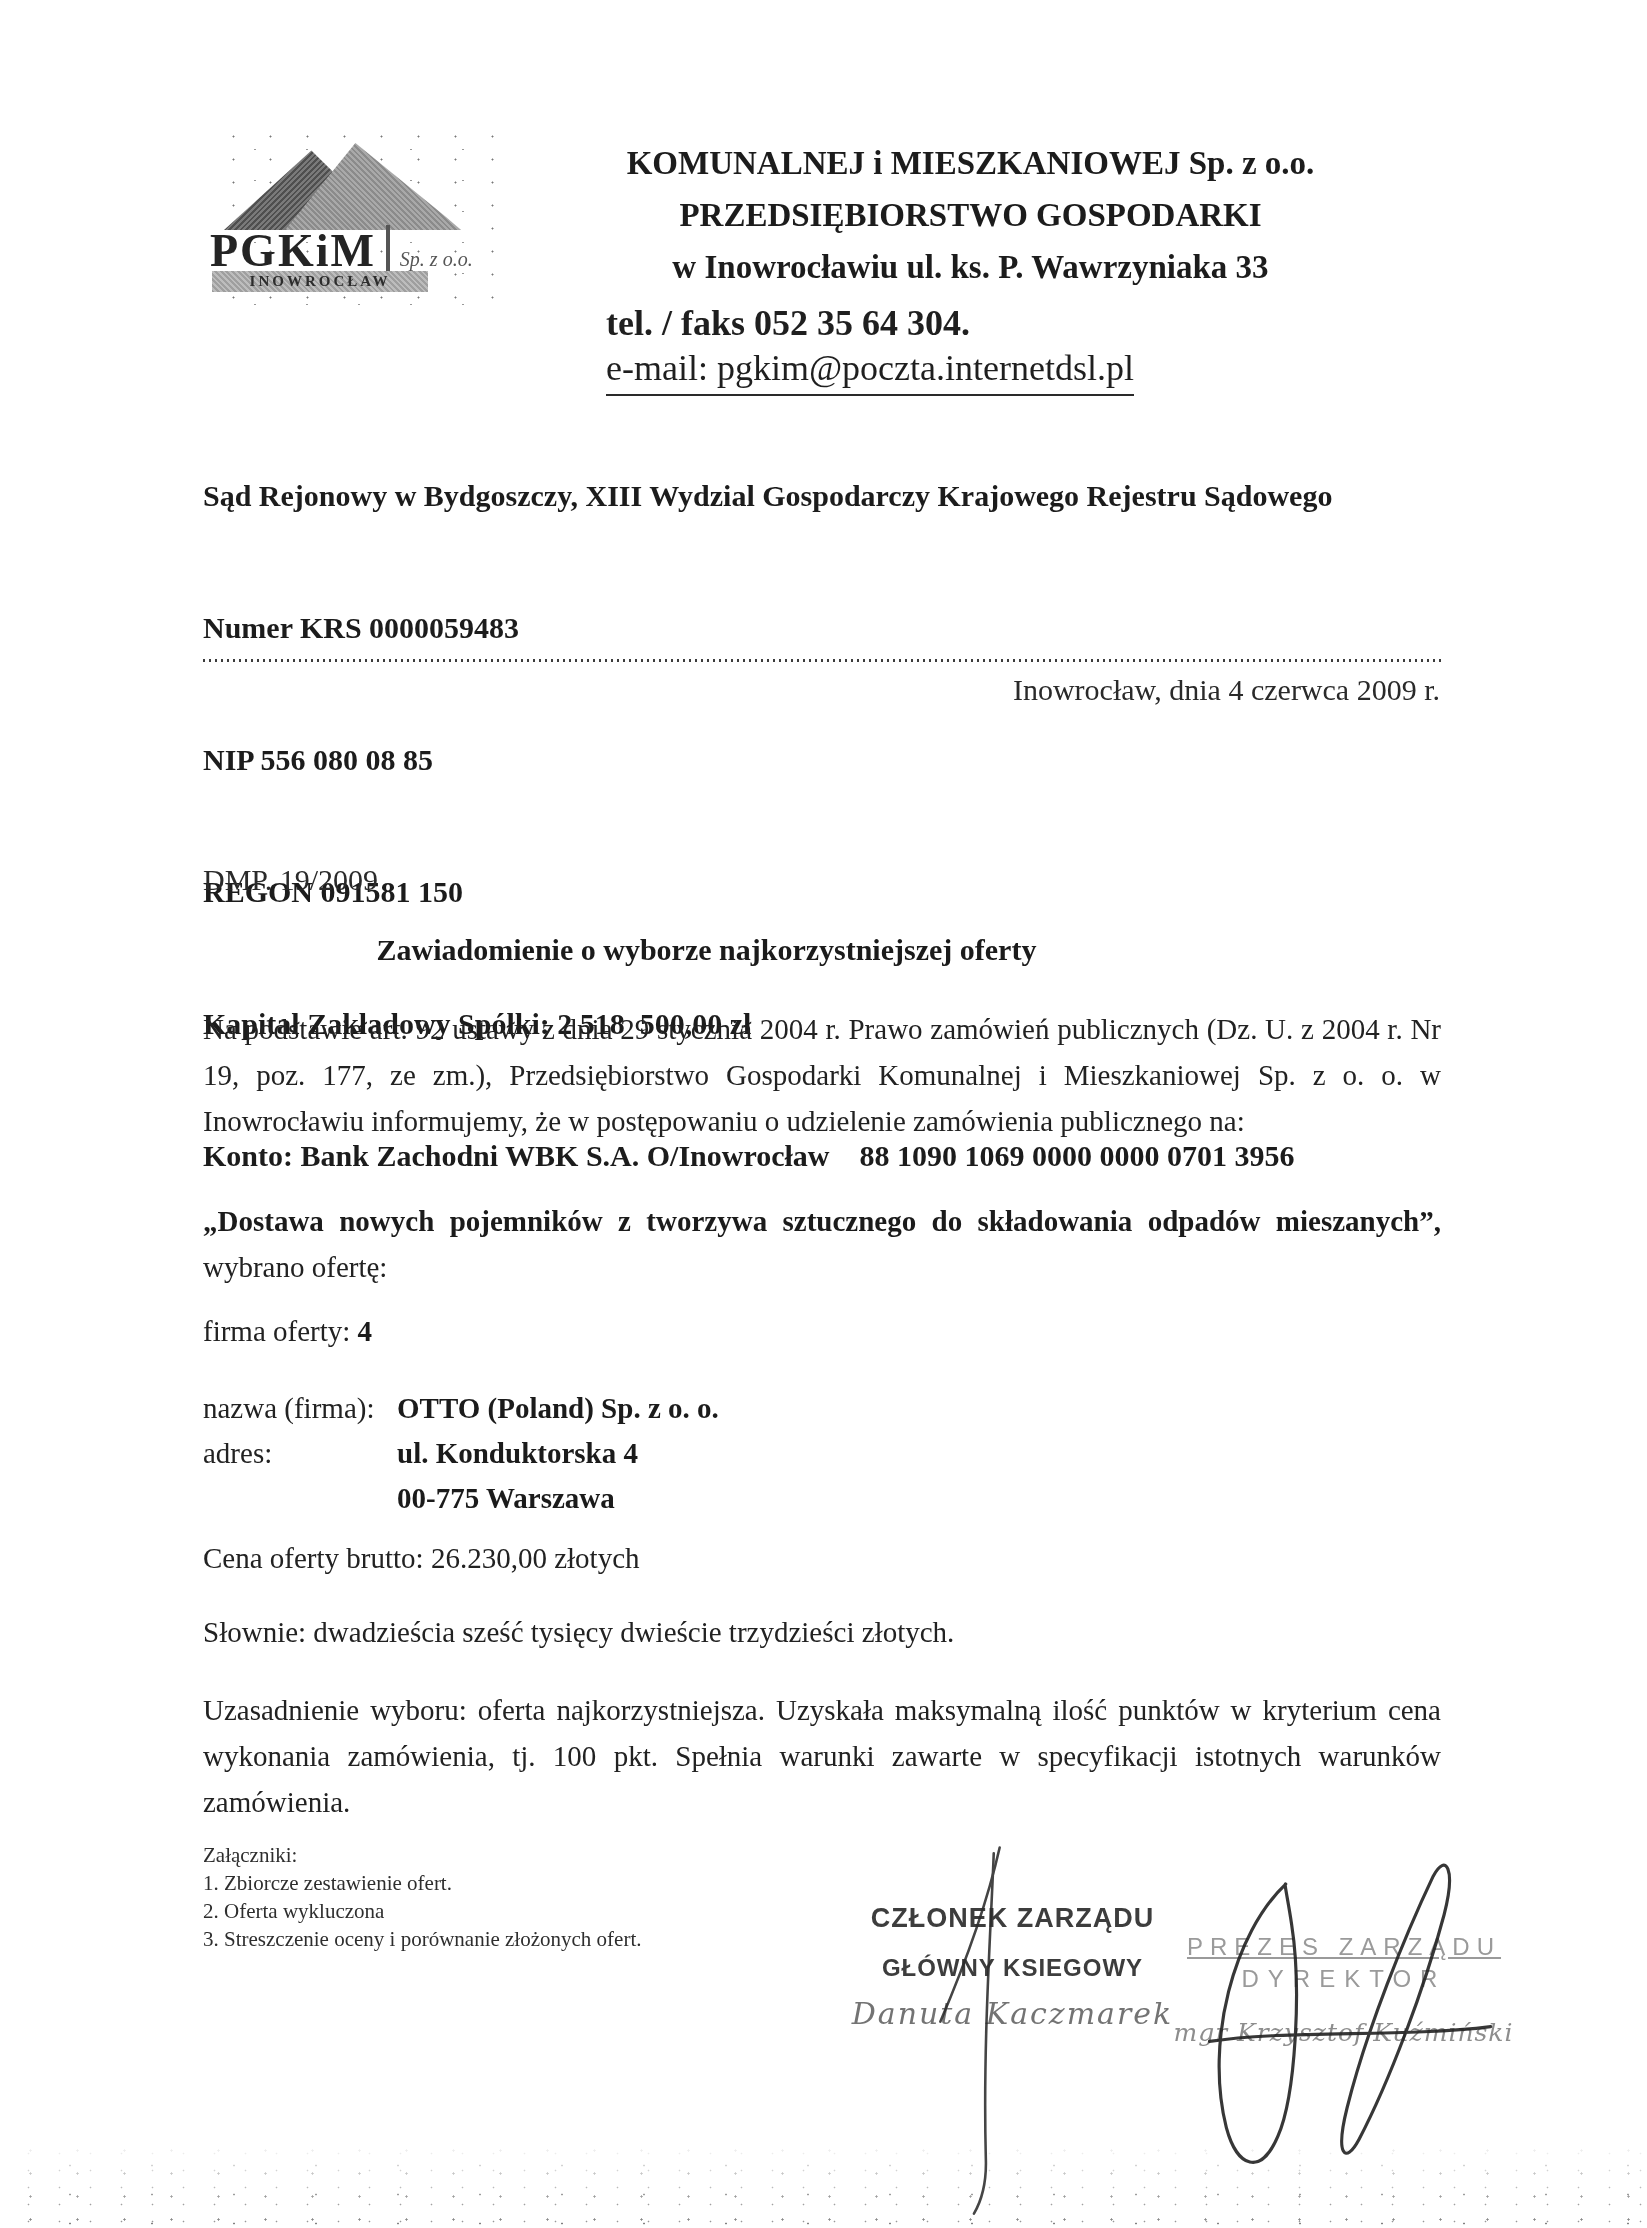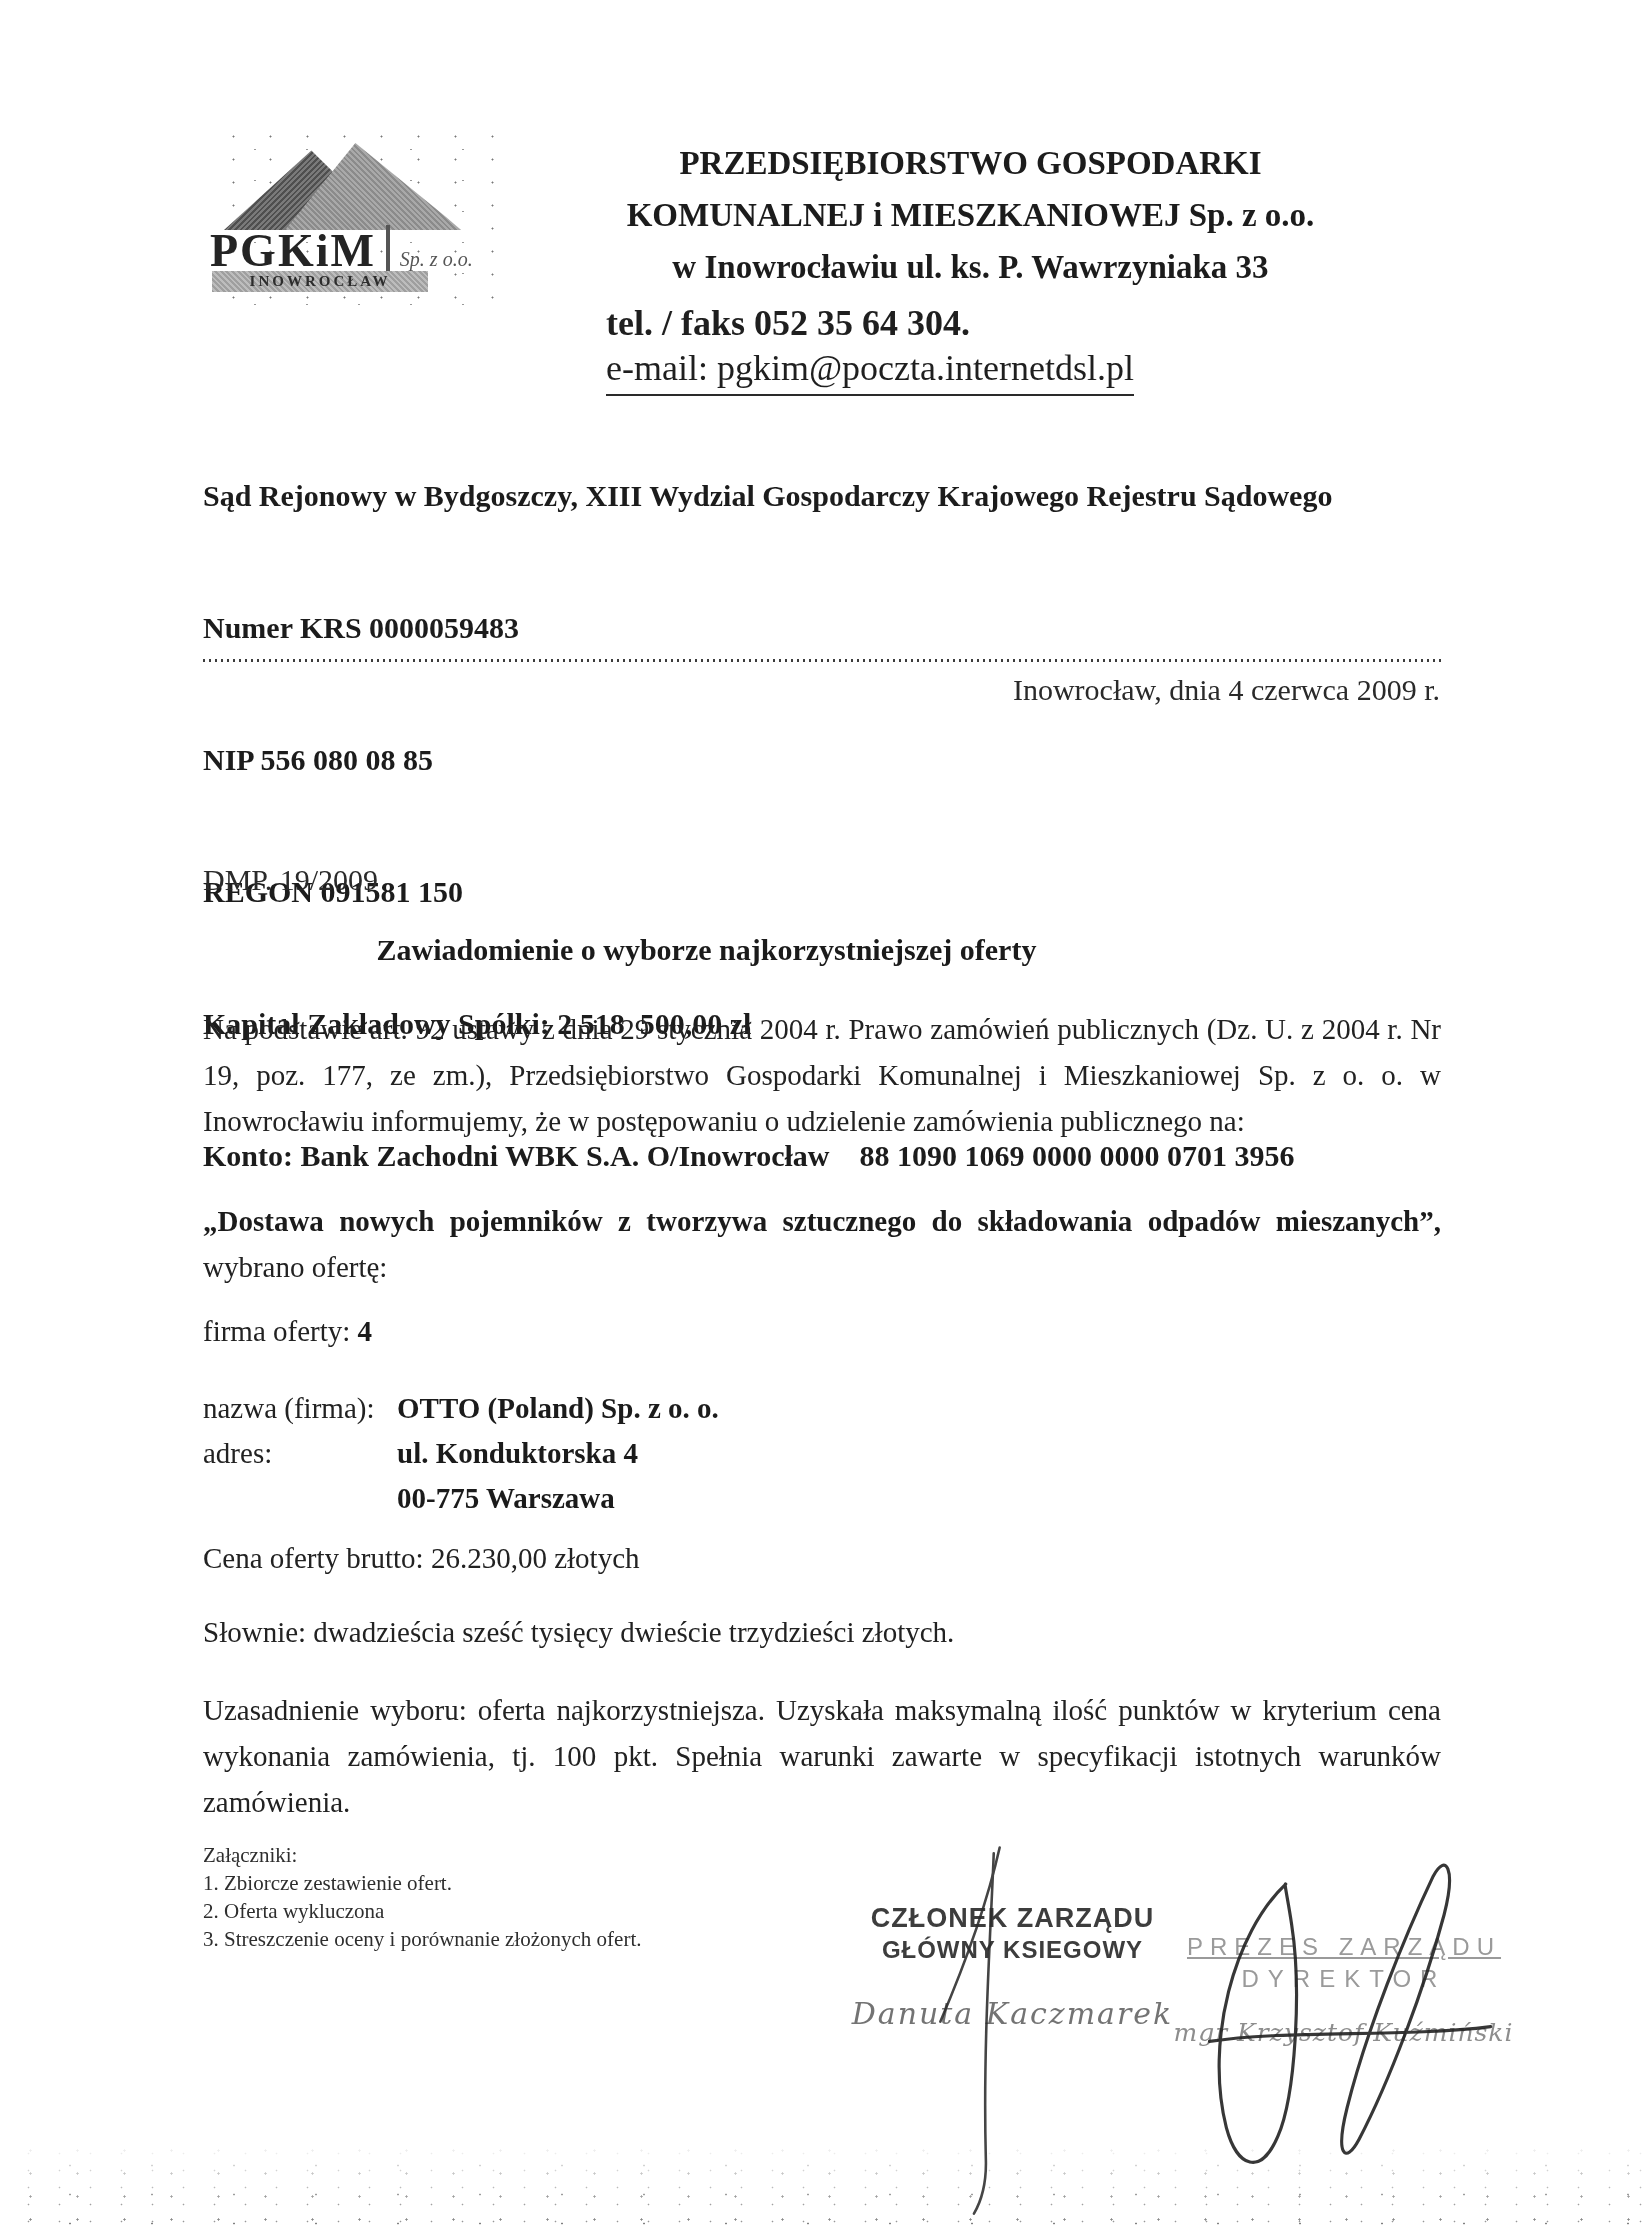--- a/index.html
+++ b/index.html
@@ -64,21 +64,21 @@
   .l-price { top:1542px; }
   .l-words { top:1616px; }
   .p-justif { top:1687px; }
 
   .attachments { left:203px; top:1841px; font-size:21px; line-height:28px; color:#2e2e2e; }
 
   
   .stamp-left { left:849px; top:1903px; width:327px; text-align:center;
     font-family:"Liberation Sans", sans-serif; color:#3d3d3d; }
   .stamp-left .r1 { font-weight:bold; font-size:27px; letter-spacing:1px; }
-  .stamp-left .r2 { font-weight:bold; font-size:24px; letter-spacing:1px; margin-top:2px; }
+  .stamp-left .r2 { font-weight:bold; font-size:24px; letter-spacing:1px; margin-top:20px; }
   .sig-name-left { position:absolute; left:0; top:93px; width:327px; text-align:center;
     font-family:"DejaVu Serif", serif; font-style:italic; font-size:30px;
     letter-spacing:2px; color:#737373; }
   .stamp-right { left:1173px; top:1933px; width:342px; text-align:center;
     font-family:"Liberation Sans", sans-serif; color:#9a9a9a; }
   .stamp-right .r1 { font-size:24px; letter-spacing:7px;text-decoration:underline; }
   .stamp-right .r2 { font-size:24px; letter-spacing:9px; margin-top:4px; }
   .sig-name-right { position:absolute; left:-10px; top:85px; width:361px; text-align:center;
     font-family:"DejaVu Serif", serif; font-style:italic; font-size:25px;
     letter-spacing:1px; color:#8d8d8d; }
@@ -107,22 +107,22 @@
       <div class="mtn mtn-left"></div>
       <div class="mtn mtn-right"></div>
     </div>
     <div class="logo-row">
       <span class="logo-brand">PGKiM</span><span class="logo-suffix">Sp. z o.o.</span>
     </div>
     <div class="logo-band">INOWROCŁAW</div>
   </div>
 
   <div class="abs head-center">
+    <div>KOMUNALNEJ i MIESZKANIOWEJ Sp. z o.o.</div>
     <div>PRZEDSIĘBIORSTWO GOSPODARKI</div>
-    <div>KOMUNALNEJ i MIESZKANIOWEJ Sp. z o.o.</div>
     <div>w Inowrocławiu ul. ks. P. Wawrzyniaka 33</div>
   </div>
 
   <div class="abs head-left">
     <div class="head-phone">tel. / faks 052 35 64 304.</div>
     <div><span class="head-email">e-mail: pgkim@poczta.internetdsl.pl</span></div>
   </div>
 
   <div class="abs registry">
     <div>Sąd Rejonowy w Bydgoszczy, XIII Wydzial Gospodarczy Krajowego Rejestru Sądowego</div>

